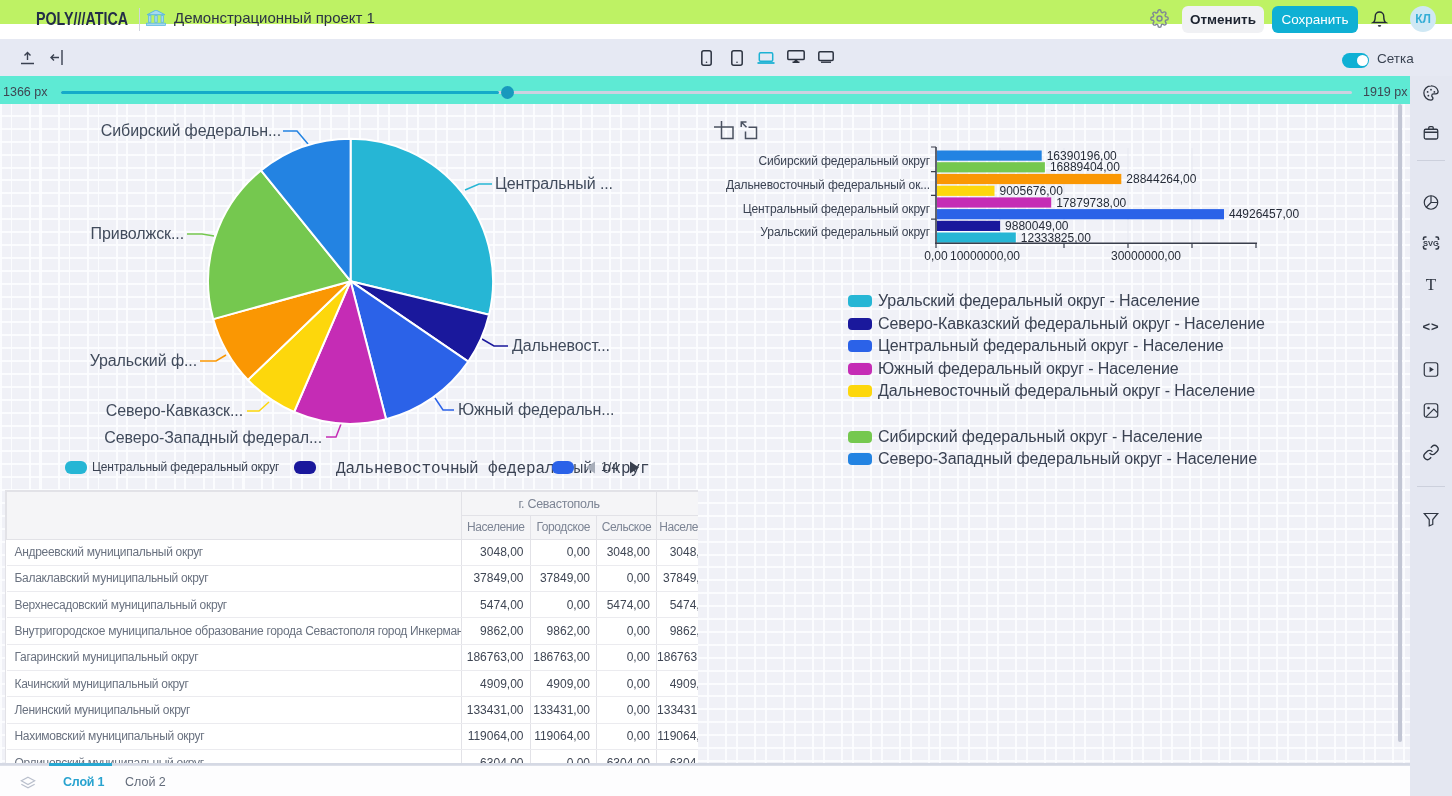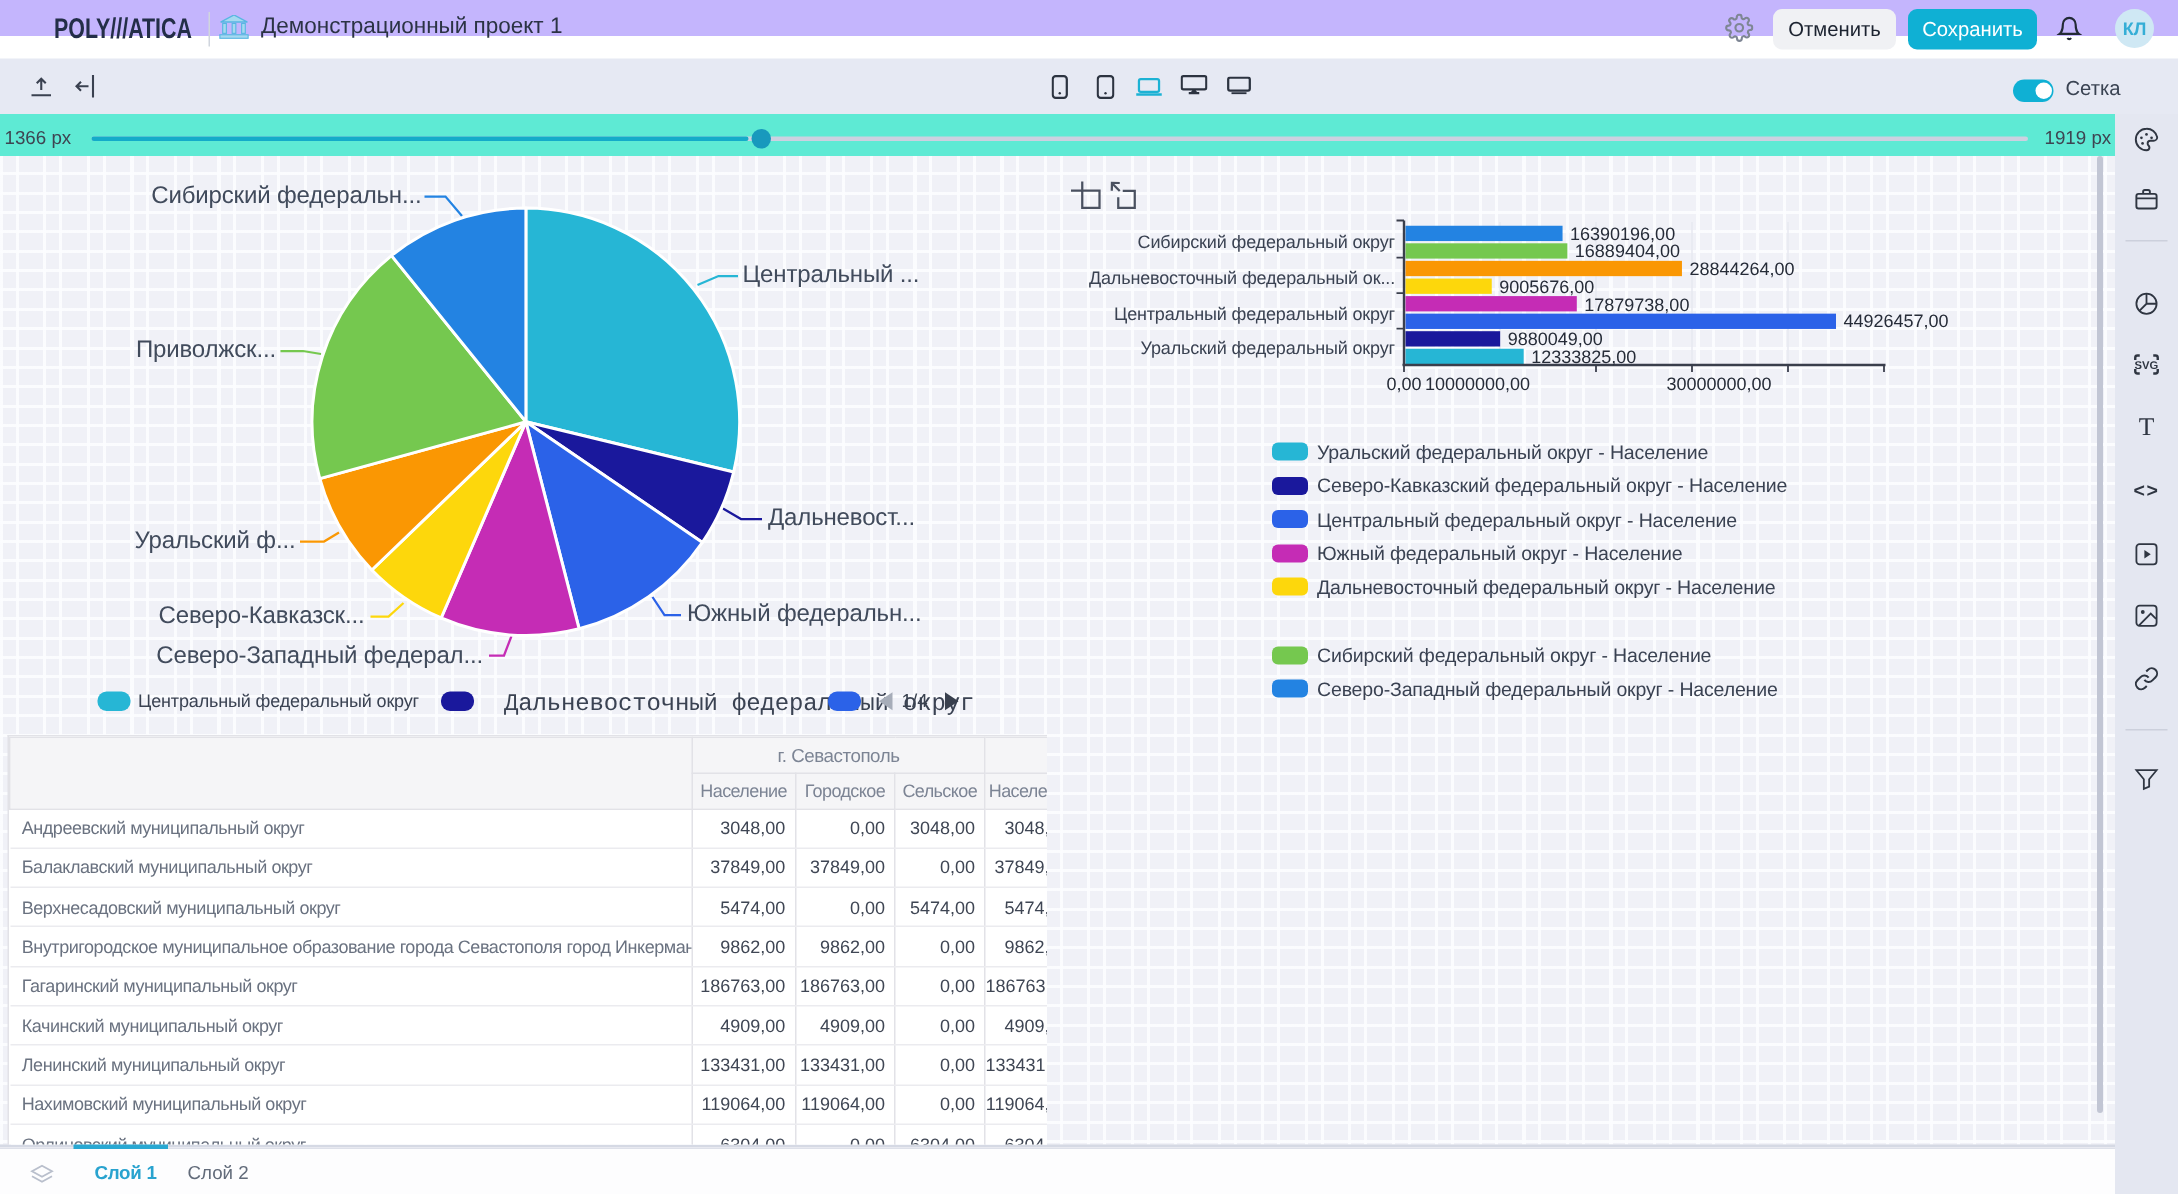--- a/index.html
+++ b/index.html
@@ -1,31 +1,31 @@
 <!DOCTYPE html>
 <html><head><meta charset="utf-8"><style>
 *{margin:0;padding:0;box-sizing:border-box;}
 html,body{width:1452px;height:796px;overflow:hidden;font-family:"Liberation Sans",sans-serif;background:#fff;}
 .abs{position:absolute;}
-#header{position:absolute;left:0;top:0;width:1452px;height:24px;background:#c4b5fd;}
+#header{position:absolute;left:0;top:0;width:1452px;height:24px;background:#bef264;}
 #toolbar{position:absolute;left:0;top:39px;width:1452px;height:37px;background:#e6e9f3;}
 #sliderrow{position:absolute;left:0;top:76px;width:1410px;height:28px;background:#5eead4;}
 #canvas{position:absolute;left:0;top:104px;width:1410px;height:661px;overflow:hidden;
 background:
 repeating-linear-gradient(90deg, rgba(252,253,255,0.9) 0 2px, transparent 2px 10.5px, rgba(252,253,255,0.9) 10.5px 12.5px, transparent 12.5px 29px),
 repeating-linear-gradient(180deg, transparent 0 10.9px, rgba(252,253,255,0.9) 10.9px 12.9px),
 #f0f1f7;
 border-bottom:2px solid #d5d9e4;}
 #sidebar{position:absolute;right:0;top:76px;width:42px;height:720px;background:#e4e7f1;}
 #footer{position:absolute;left:0;top:765px;width:1410px;height:31px;background:#fdfdfe;border-top:1px solid #dde0e9;}
 .plbl{position:absolute;font-size:16px;letter-spacing:-0.1px;color:#414b5c;white-space:nowrap;line-height:16px;}
 .bval{position:absolute;font-size:12px;color:#262c38;white-space:nowrap;line-height:16px;}
 .cat{position:absolute;right:480px;font-size:12px;letter-spacing:-0.1px;color:#3a4252;white-space:nowrap;line-height:16px;}
 .axl{position:absolute;transform:translateX(-50%);font-size:12px;color:#262c38;white-space:nowrap;}
-.bleg{position:absolute;left:848px;display:flex;align-items:center;font-size:13px;letter-spacing:-0.1px;color:#3a4252;white-space:nowrap;height:22px;justify-content:space-between;}
+.bleg{position:absolute;left:848px;display:flex;align-items:center;font-size:16px;letter-spacing:-0.1px;color:#3a4252;white-space:nowrap;height:22px;justify-content:space-between;}
 .bleg .sw{display:inline-block;width:24px;height:12px;border-radius:4px;margin-right:6px;}
 table.tbl{border-collapse:collapse;table-layout:fixed;width:713px;background:#fff;font-size:12px;}
 table.tbl th{background:#f5f5f7;font-weight:normal;color:#7c8494;border:1px solid #e2e2e7;letter-spacing:-0.4px;}
 table.tbl td{border-bottom:1px solid #ebebef;background:#fff;white-space:nowrap;overflow:hidden;height:26.3px;}
 td.tn{color:#6a7280;padding-left:8px;letter-spacing:-0.3px;border-right:1px solid #e2e2e7;}
 td.tv{color:#3f4654;text-align:right;padding-right:6px;border-right:1px solid #e2e2e7;}
 .sideicon{position:absolute;left:0;width:42px;text-align:center;}
 </style></head><body>
 
 <div id="header">
@@ -38,21 +38,21 @@
     <rect x="2.5" y="6" width="2.6" height="7" fill="#a6d9f0" stroke="#58b6e2" stroke-width="0.8"></rect>
     <rect x="9.2" y="6" width="2.6" height="7" fill="#a6d9f0" stroke="#58b6e2" stroke-width="0.8"></rect>
     <rect x="15.9" y="6" width="2.6" height="7" fill="#a6d9f0" stroke="#58b6e2" stroke-width="0.8"></rect>
     <rect x="0.5" y="14" width="20" height="2.5" fill="#a6d9f0" stroke="#58b6e2" stroke-width="0.8"></rect>
   </svg>
   <div class="abs" style="left:174px;top:9px;font-size:15px;font-weight:400;color:#2b3344;">Демонстрационный проект 1</div>
   <svg class="abs" style="left:1150px;top:9px;" width="19" height="19" viewBox="0 0 24 24" fill="none" stroke="#7e8694" stroke-width="1.8">
     <circle cx="12" cy="12" r="3.2"></circle>
     <path d="M19.4 15a1.6 1.6 0 0 0 .32 1.76l.06.06a2 2 0 1 1-2.83 2.83l-.06-.06a1.6 1.6 0 0 0-1.76-.32 1.6 1.6 0 0 0-1 1.47V21a2 2 0 1 1-4 0v-.09a1.6 1.6 0 0 0-1-1.47 1.6 1.6 0 0 0-1.76.32l-.06.06a2 2 0 1 1-2.83-2.83l.06-.06a1.6 1.6 0 0 0 .32-1.76 1.6 1.6 0 0 0-1.47-1H3a2 2 0 1 1 0-4h.09a1.6 1.6 0 0 0 1.47-1 1.6 1.6 0 0 0-.32-1.76l-.06-.06a2 2 0 1 1 2.83-2.83l.06.06a1.6 1.6 0 0 0 1.76.32h.09a1.6 1.6 0 0 0 1-1.47V3a2 2 0 1 1 4 0v.09a1.6 1.6 0 0 0 1 1.47 1.6 1.6 0 0 0 1.76-.32l.06-.06a2 2 0 1 1 2.83 2.83l-.06.06a1.6 1.6 0 0 0-.32 1.76v.09a1.6 1.6 0 0 0 1.47 1H21a2 2 0 1 1 0 4h-.09a1.6 1.6 0 0 0-1.47 1z"></path>
   </svg>
-  <div class="abs" style="left:1182px;top:6px;width:82px;height:27px;background:#f0f1f4;border-radius:6px;text-align:center;line-height:27px;font-size:13.5px;font-weight:400;color:#1c2330;">Отменить</div>
+  <div class="abs" style="left:1182px;top:6px;width:82px;height:27px;background:#f0f1f4;border-radius:6px;text-align:center;line-height:27px;font-size:13.5px;font-weight:700;color:#1c2330;">Отменить</div>
   <div class="abs" style="left:1272px;top:6px;width:86px;height:27px;background:#0fb0d4;border-radius:6px;text-align:center;line-height:27px;font-size:13.5px;font-weight:500;color:#fff;">Сохранить</div>
   <svg class="abs" style="left:1371px;top:10px;" width="17" height="18" viewBox="0 0 24 24" fill="none" stroke="#232a36" stroke-width="2">
     <path d="M18 8a6 6 0 0 0-12 0c0 7-3 9-3 9h18s-3-2-3-9"></path>
     <path d="M13.7 21a2 2 0 0 1-3.4 0" fill="#232a36"></path>
   </svg>
   <div class="abs" style="left:1410px;top:6px;width:26px;height:26px;border-radius:50%;background:#cfe8f4;text-align:center;line-height:26px;font-size:12px;font-weight:bold;color:#35aed6;">КЛ</div>
 </div>
 
 <div id="toolbar">
   <svg class="abs" style="left:20px;top:12px;" width="15" height="14" viewBox="0 0 15 14" fill="none" stroke="#3a4150" stroke-width="1.4">

